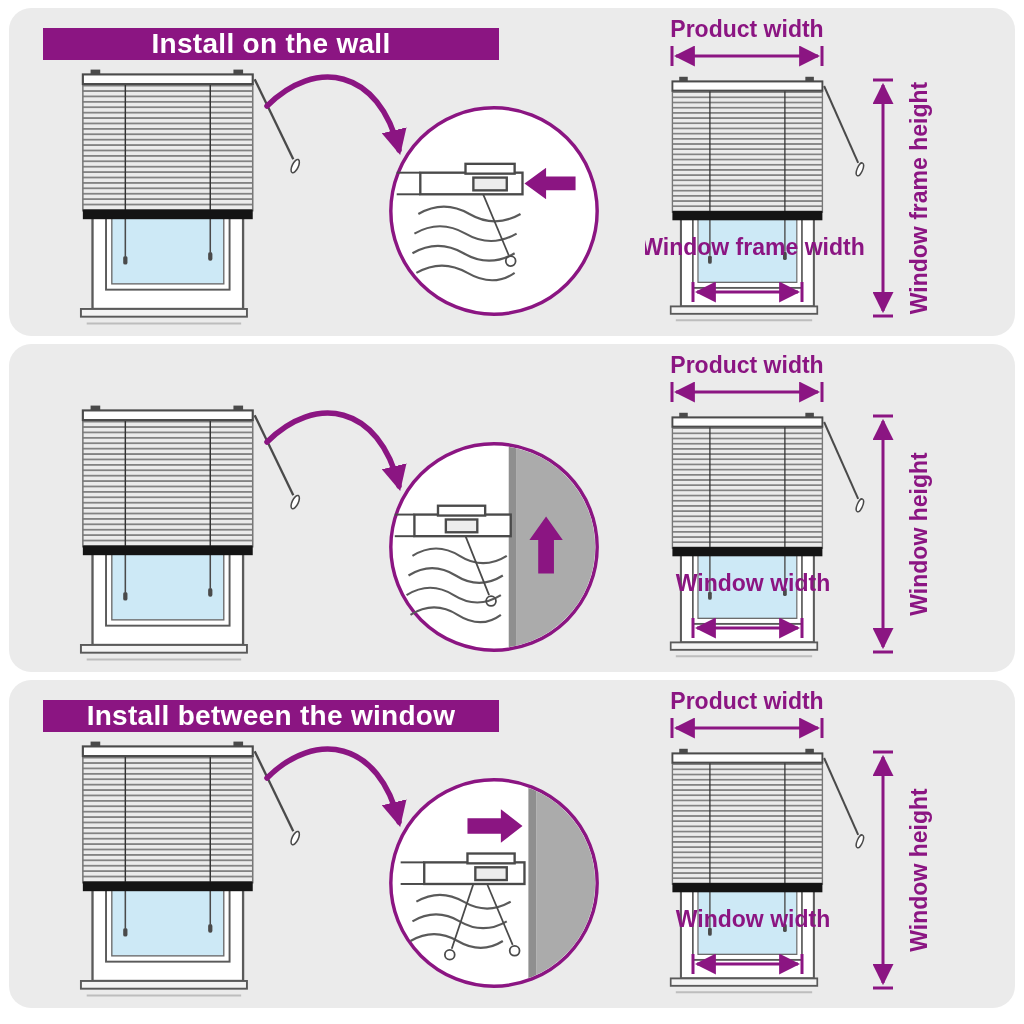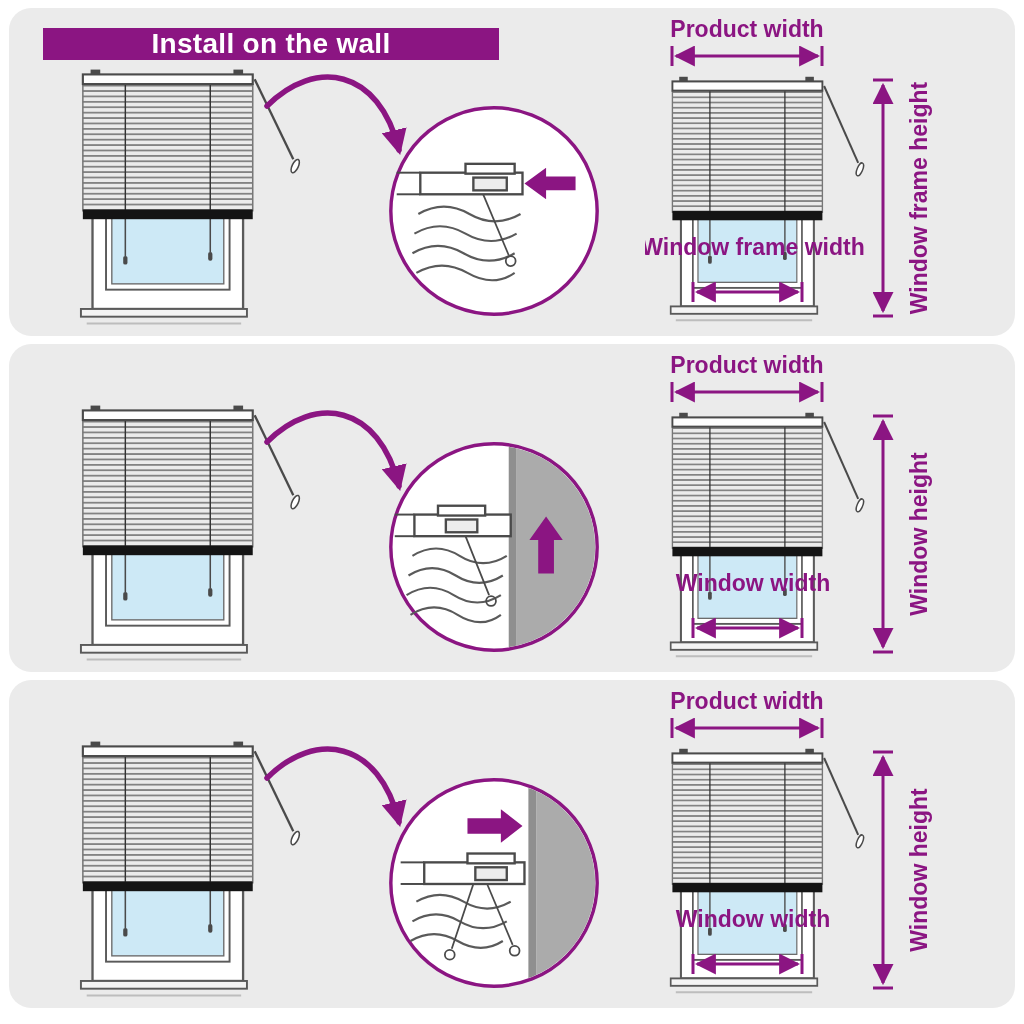--- a/index.html
+++ b/index.html
@@ -233,20 +233,23 @@
       <text class="dim-label" x="108" y="245" text-anchor="middle">Window width</text>
       <g class="dim">
         <line x1="48" y1="272" x2="48" y2="292"></line>
         <line x1="157" y1="272" x2="157" y2="292"></line>
         <line x1="52" y1="282" x2="153" y2="282" marker-start="url(#dimArrow)" marker-end="url(#dimArrow)"></line>
       </g>
     </svg>
   </section>
 
   <section class="panel">
+    <div class="banner">
+      <span>Install between the window</span>
+    </div>
     <svg class="blind-art" viewBox="0 0 230 270">
       <use href="#sym-blind" x="0" y="0" width="230" height="270"></use>
     </svg>
     <svg class="flow-arrow" viewBox="0 0 160 110">
       <use href="#sym-flow" width="160" height="110"></use>
     </svg>
     <svg class="detail-circle" viewBox="0 0 230 230">
       <use href="#sym-detail-between" width="230" height="230"></use>
     </svg>
     <svg class="measure" viewBox="0 0 364 324">

